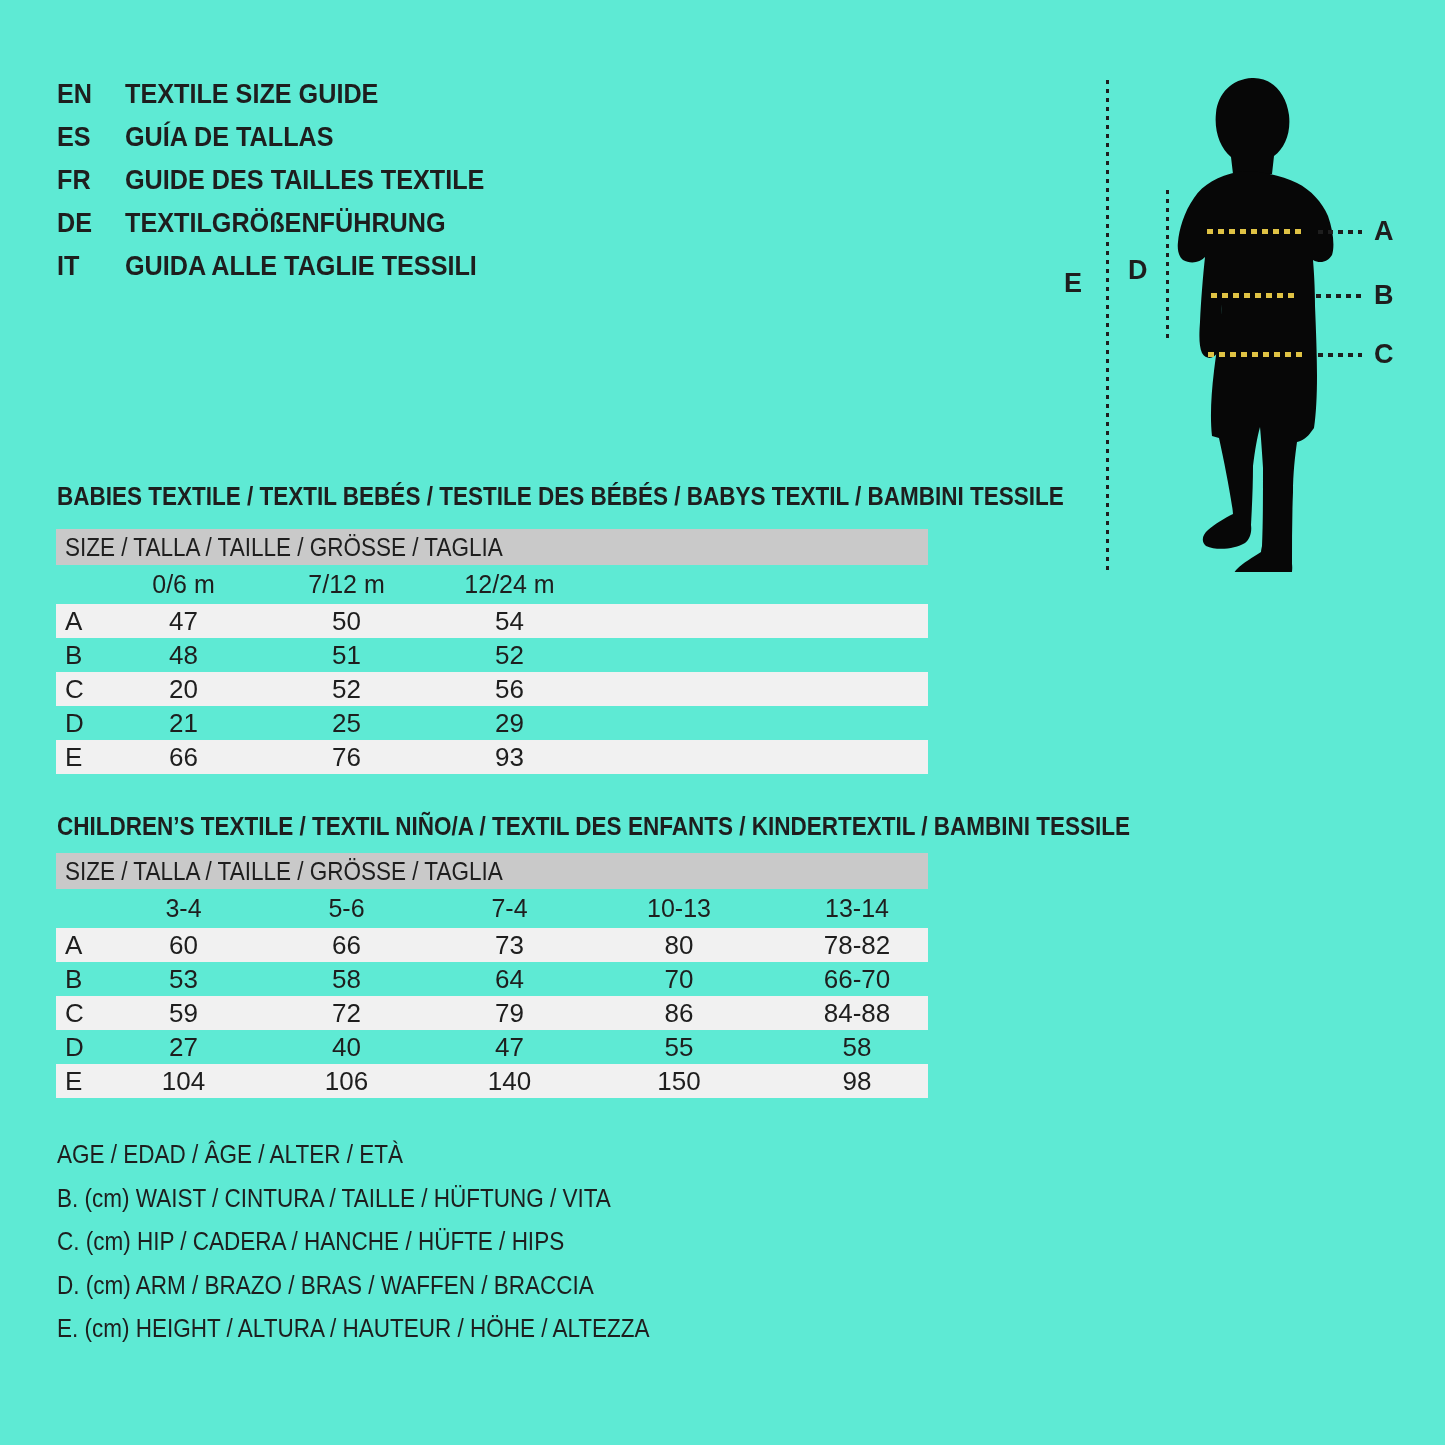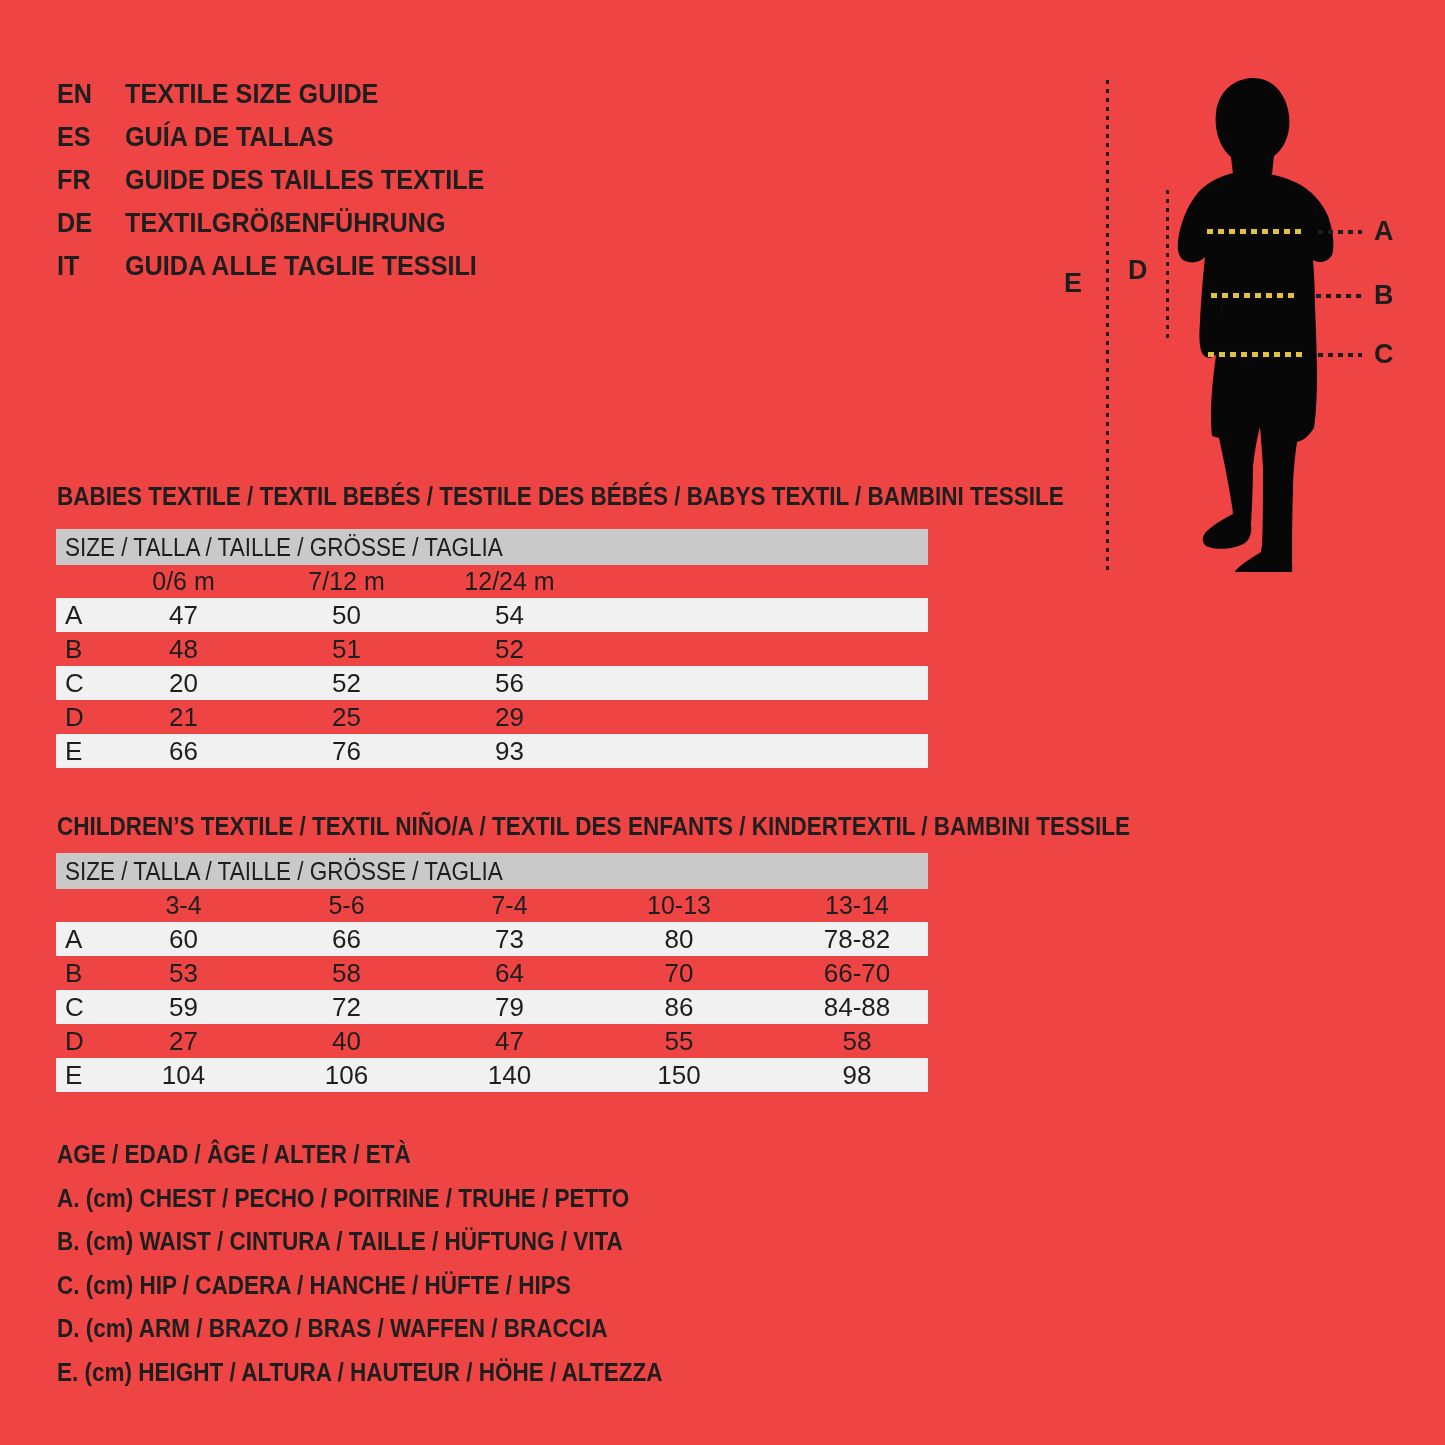--- a/index.html
+++ b/index.html
@@ -2,46 +2,46 @@
 <html style="--ink: #1e1e1e; --bar: #c9c9c9; --zebra: #f1f1f1; --dash: #dfc244; --silhouette: #070707;"><head>
 <meta charset="utf-8">
 <style>
   * { margin:0; padding:0; box-sizing:border-box; }
   html,body { background:#fff; }
   body {
     width:1445px; height:1445px;
     font-family:"Liberation Sans", sans-serif;
     color:var(--ink, #1e1e1e);
   }
-  .canvas { position:relative; width:1445px; height:1445px; background:#ef4444; overflow:hidden; }
+  .canvas { position:relative; width:1445px; height:1445px; background:#5eead4; overflow:hidden; }
 
   .sqz { display:inline-block; transform:scaleX(0.9); transform-origin:0 50%; white-space:nowrap; }
 
   
   .lang-block { position:absolute; left:57px; top:72px; }
   .lang-row { display:flex; height:43px; align-items:center; font-size:28px; font-weight:700; }
   .lang-code { width:68px; flex:0 0 68px; }
   .lang-title { white-space:nowrap; }
 
   
   .section-title { position:absolute; left:57px; font-size:25px; font-weight:700; white-space:nowrap; }
 
   
   .size-table { position:absolute; left:56px; width:872px; font-weight:400; }
   .size-bar { height:36px; background:var(--bar,#c9c9c9); display:flex; align-items:center; padding-left:9px; font-size:25px; }
-  .age-row { display:grid; height:33px; align-items:center; font-size:25px; }
+  .age-row { display:grid; height:39px; align-items:center; font-size:25px; }
   .data-row { display:grid; height:34px; align-items:center; font-size:26px; }
   .cols-3 { grid-template-columns:46px 163px 163px 163px 1fr; }
   .cols-5 { grid-template-columns:46px 163px 163px 163px 176px 180px 1fr; }
   .rows-host > .data-row:nth-child(odd) { background:var(--zebra,#f1f1f1); }
   .cell { text-align:center; }
   .cell.rowlabel { text-align:left; padding-left:9px; }
 
   
-  .legend { position:absolute; left:57px; top:1133px; font-size:25px; font-weight:700;text-align:right; }
+  .legend { position:absolute; left:57px; top:1133px; font-size:25px; font-weight:400;text-align:right; }
   .legend-line { height:43.5px; display:flex; align-items:center; white-space:nowrap; }
 
   
   .fig-svg { position:absolute; left:1175px; top:76px; width:162px; height:496px; }
   .vdash { position:absolute; width:3px;
     background-image:repeating-linear-gradient(to bottom, var(--ink,#1e1e1e) 0 4px, transparent 4px 9px); }
   .hdash-y { position:absolute; height:5px;
     background-image:repeating-linear-gradient(to right, var(--dash,#dfc244) 0 6px, transparent 6px 11px); }
   .hdash-b { position:absolute; height:4px;
     background-image:repeating-linear-gradient(to right, var(--ink,#1e1e1e) 0 5px, transparent 5px 10px); }
@@ -254,23 +254,20 @@
       </div>
   </div>
 
   <div class="legend">
     <div>
 
     <div class="legend-line">
         <span class="sqz">AGE / EDAD / ÂGE / ALTER / ETÀ</span>
       </div>
         <div class="legend-line">
-        <span class="sqz">A. (cm) CHEST / PECHO / POITRINE / TRUHE / PETTO</span>
-      </div>
-        <div class="legend-line">
         <span class="sqz">B. (cm) WAIST / CINTURA / TAILLE / HÜFTUNG / VITA</span>
       </div>
         <div class="legend-line">
         <span class="sqz">C. (cm) HIP / CADERA / HANCHE / HÜFTE / HIPS</span>
       </div>
         <div class="legend-line">
         <span class="sqz">D. (cm) ARM / BRAZO / BRAS / WAFFEN / BRACCIA</span>
       </div>
         <div class="legend-line">
         <span class="sqz">E. (cm) HEIGHT / ALTURA / HAUTEUR / HÖHE / ALTEZZA</span>

